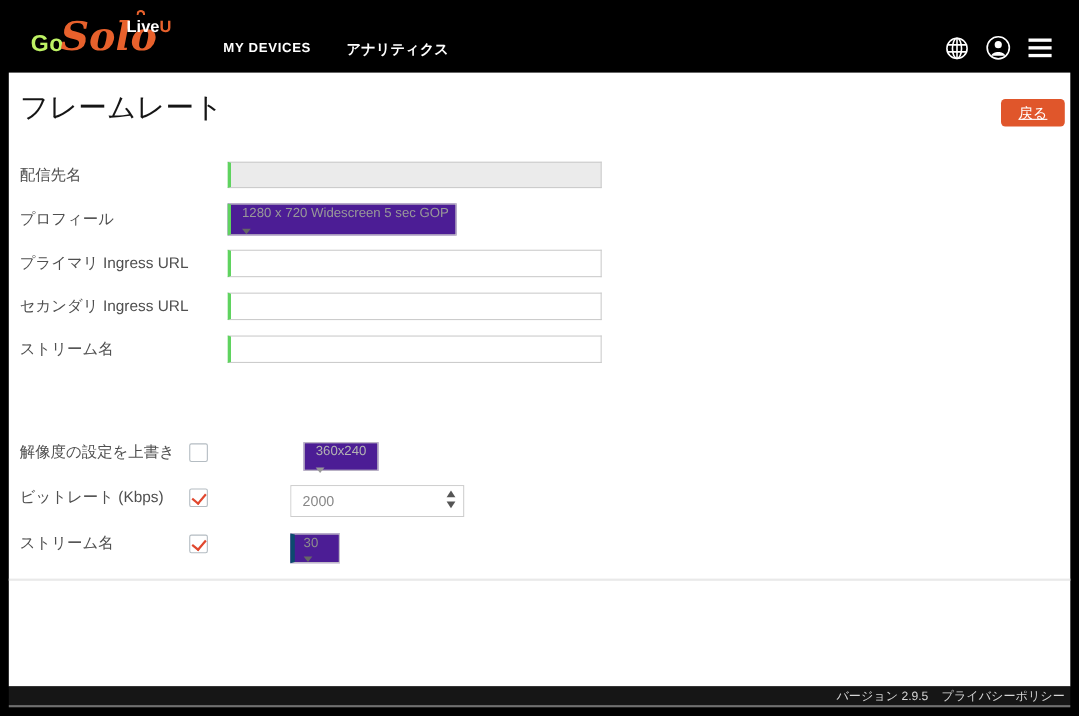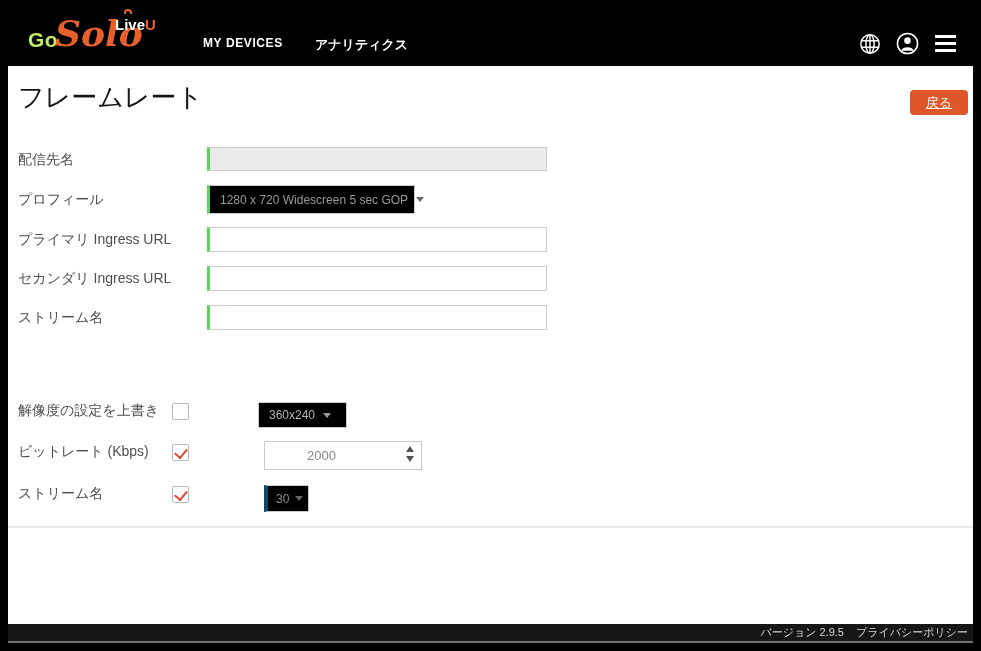--- a/index.html
+++ b/index.html
@@ -30,39 +30,39 @@
   .btn-orange { background:#e0562b; color:#fff; border:none; border-radius:4px; cursor:pointer;
                 display:flex; align-items:center; justify-content:center; font-family:inherit;text-decoration:underline; }
   .btn-back { position:absolute; left:902px; top:24px; width:58px; height:25px; font-size:13px; }
 
   .form-row { position:absolute; left:0; width:965px; }
   .form-label { position:absolute; left:10px; top:4px; font-size:14px; color:#4f4f4f; white-space:nowrap; }
   .text-input { position:absolute; left:199px; top:0; width:340px; height:25px; border:1px solid #ccc;
                 border-left:3px solid #5fd35f; background:#fff; font-size:13px; color:#555; padding:0 8px; outline:none; }
   .text-input.disabled { background:#ebebeb; height:24px; }
 
-  .select-box { position:absolute; top:0; background:#000000; border:1px solid #ccc; border-left:3px solid #5fd35f;
-                display:flex; align-items:center; gap:8px; padding:0 10px; cursor:pointer; }
+  .select-box { position:absolute; top:0; background:#4c1d95; border:1px solid #ccc; border-left:3px solid #5fd35f;
+                display:flex; gap:8px; padding:0 10px; cursor:pointer;flex-direction:column; }
   .select-text { font-size:12px; color:#999; white-space:nowrap; }
   .caret { width:0; height:0; border-left:4px solid transparent; border-right:4px solid transparent; border-top:5px solid #666; }
 
   .section-head { position:absolute; left:10px; top:289px; font-size:15px; color:#333; font-weight:600; cursor:pointer; display:flex; align-items:center; gap:9px; }
   .chev-up { width:7px; height:7px; border-right:2px solid #333; border-bottom:2px solid #333; transform:rotate(-135deg); margin-top:4px; }
 
   .checkbox { position:absolute; left:164px; top:1px; width:17px; height:17px; background:#fff;
               border:1px solid #b4bcc2; border-radius:2px; cursor:pointer; }
   .checkbox.checked::after { content:""; position:absolute; left:4px; top:1px; width:6px; height:10px;
               border-right:2px solid #e0472e; border-bottom:2px solid #e0472e; transform:rotate(40deg); }
 
   .adv-select { border-left:1px solid #ccc; }
   .adv-select .select-text { color:#8d8d8d; }
   .adv-select.disabled .select-text { color:#b3b3b3; }
   .adv-select.disabled .caret { border-top-color:#999; }
 
-  .num-input-wrap { position:absolute; left:256px; top:-2px; width:158px; height:29px; border:1px solid #ccc; background:#fff;padding-left:32px; }
+  .num-input-wrap { position:absolute; left:256px; top:-2px; width:158px; height:29px; border:1px solid #ccc; background:#fff; }
   .num-input { width:100%; height:100%; border:none; outline:none; font-size:13px; color:#888; padding:0 24px 0 10px; font-family:inherit; }
   .spinner { position:absolute; right:7px; top:4px; display:flex; flex-direction:column; gap:4px; cursor:pointer; }
   .spin-up { width:0; height:0; border-left:4px solid transparent; border-right:4px solid transparent; border-bottom:6px solid #555; }
   .spin-down { width:0; height:0; border-left:4px solid transparent; border-right:4px solid transparent; border-top:6px solid #555; }
 
   .divider { position:absolute; left:0; top:460px; width:965px; height:2px; background:#e9e9e9; }
 
   .submit-hilite { position:absolute; left:884px; top:472px; width:71px; height:49px; border:5px solid #e60a0a;
                    background:#fff; display:flex; align-items:center; justify-content:center; }
   .btn-submit { width:50px; height:32px; font-size:14px; }
@@ -141,21 +141,21 @@
 
     <div class="form-row" style="top:239px;">
       <span class="form-label">ストリーム名</span>
       <input class="text-input" value="" style="">
     </div>
 
 
     <div class="form-row" style="top:336px;">
       <span class="form-label" style="top:0;">解像度の設定を上書き</span>
       <span class="checkbox"></span>
-      <div class="select-box adv-select disabled" style="left:250px; width:89px; height:26px; border-left:1px solid #ccc;">
+      <div class="select-box adv-select disabled" style="left:268px; width:68px; height:26px; border-left:1px solid #ccc;">
         <span class="select-text">360x240</span>
         <span class="caret"></span>
       </div>
     </div>
 
     <div class="form-row" style="top:377px;">
       <span class="form-label" style="top:0;">ビットレート (Kbps)</span>
       <span class="checkbox checked"></span>
       <div class="num-input-wrap">
         <input class="num-input" value="2000" style="">

